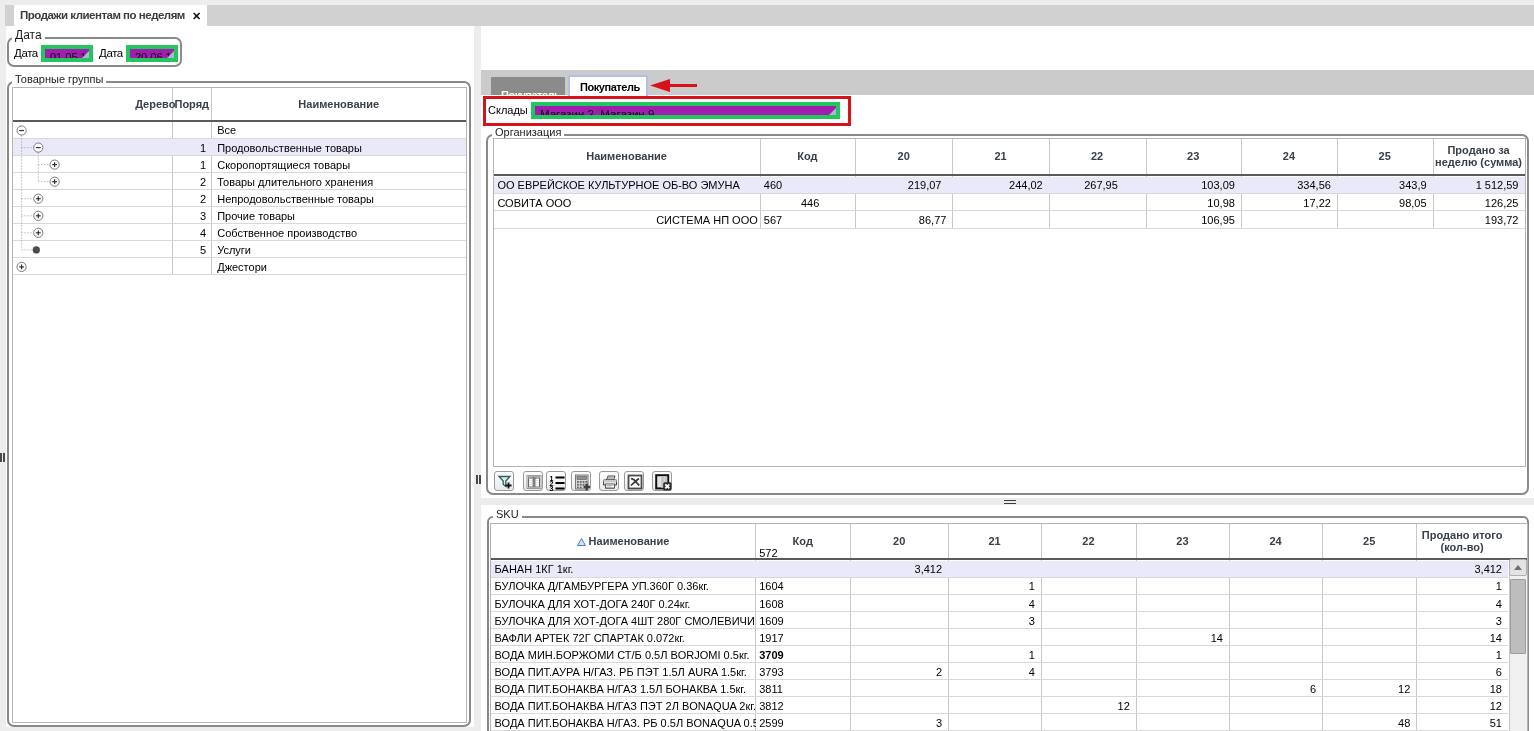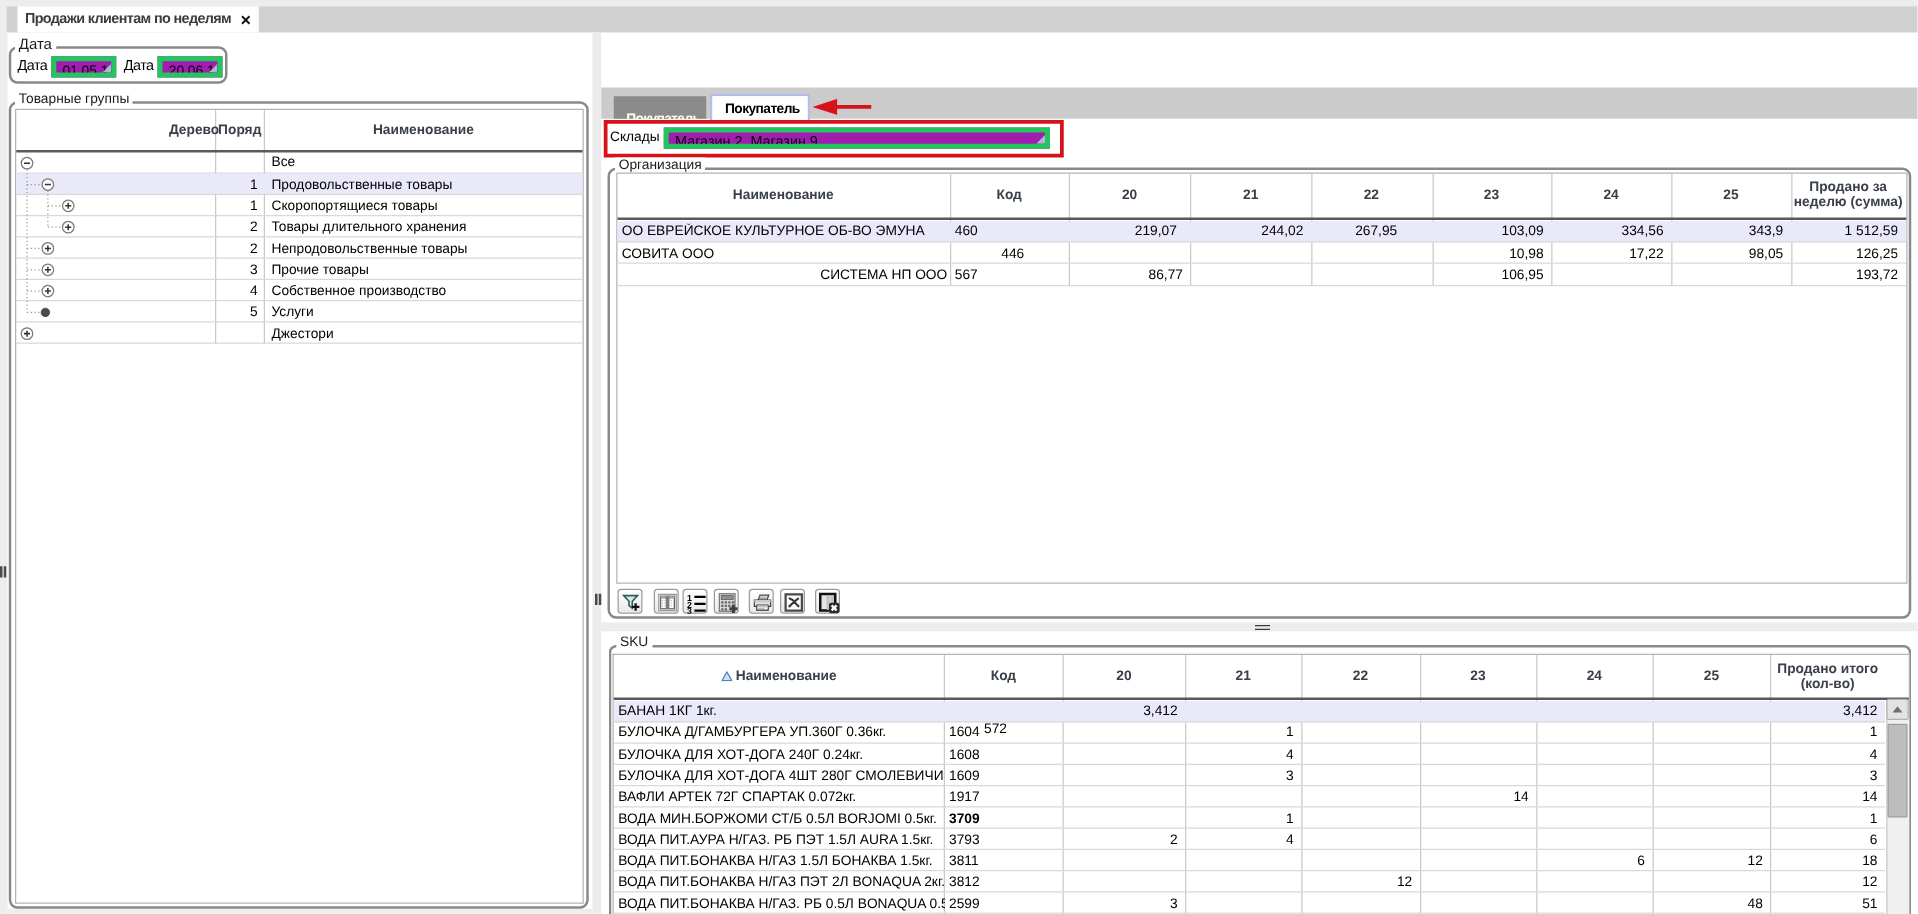--- a/index.html
+++ b/index.html
@@ -281,21 +281,21 @@
 <div class="cellC hdr" style="left:457.1px;top:11px;width:92.9px;">21</div>
 <div class="cellC hdr" style="left:550.0px;top:11px;width:94.8px;">22</div>
 <div class="cellC hdr" style="left:644.8px;top:11px;width:93.2px;">23</div>
 <div class="cellC hdr" style="left:738.0px;top:11px;width:93.0px;">24</div>
 <div class="cellC hdr" style="left:831.0px;top:11px;width:94.3px;">25</div>
 <div class="cellC hdr" style="left:925.3px;top:5px;width:91.7px;line-height:12px;">Продано итого<br>(кол-во)</div>
 <div class="abs" style="left:0;top:33.9px;width:100%;height:2px;background:#5a5a5a;"></div>
 <div class="abs" style="left:0;top:36.9px;width:1017.0px;height:17.1px;background:#e9e9f9;"></div>
 <div class="hline" style="left:0;top:52.9px;width:1017.0px;"></div>
 <div class="cellL" style="left:3.6px;top:39.4px;width:261.2px;">БАНАН 1КГ 1кг.</div>
-<div class="cellL" style="left:268.2px;top:53px;width:89.1px;margin-left:28px;">572</div>
+<div class="cellL" style="left:268.2px;top:23px;width:89.1px;">572</div>
 <div class="cellR" style="left:361.3px;top:39.4px;width:89.8px;">3,412</div>
 <div class="cellR" style="left:927.3px;top:39.4px;width:83.7px;">3,412</div>
 <div class="hline" style="left:0;top:70.0px;width:1017.0px;"></div>
 <div class="cellL" style="left:3.6px;top:56.4px;width:261.2px;">БУЛОЧКА Д/ГАМБУРГЕРА УП.360Г 0.36кг.</div>
 <div class="cellL" style="left:268.2px;top:56.4px;width:89.1px;">1604</div>
 <div class="cellR" style="left:459.1px;top:56.4px;width:84.9px;">1</div>
 <div class="cellR" style="left:927.3px;top:56.4px;width:83.7px;">1</div>
 <div class="hline" style="left:0;top:87.0px;width:1017.0px;"></div>
 <div class="cellL" style="left:3.6px;top:73.5px;width:261.2px;">БУЛОЧКА ДЛЯ ХОТ-ДОГА 240Г 0.24кг.</div>
 <div class="cellL" style="left:268.2px;top:73.5px;width:89.1px;">1608</div>

